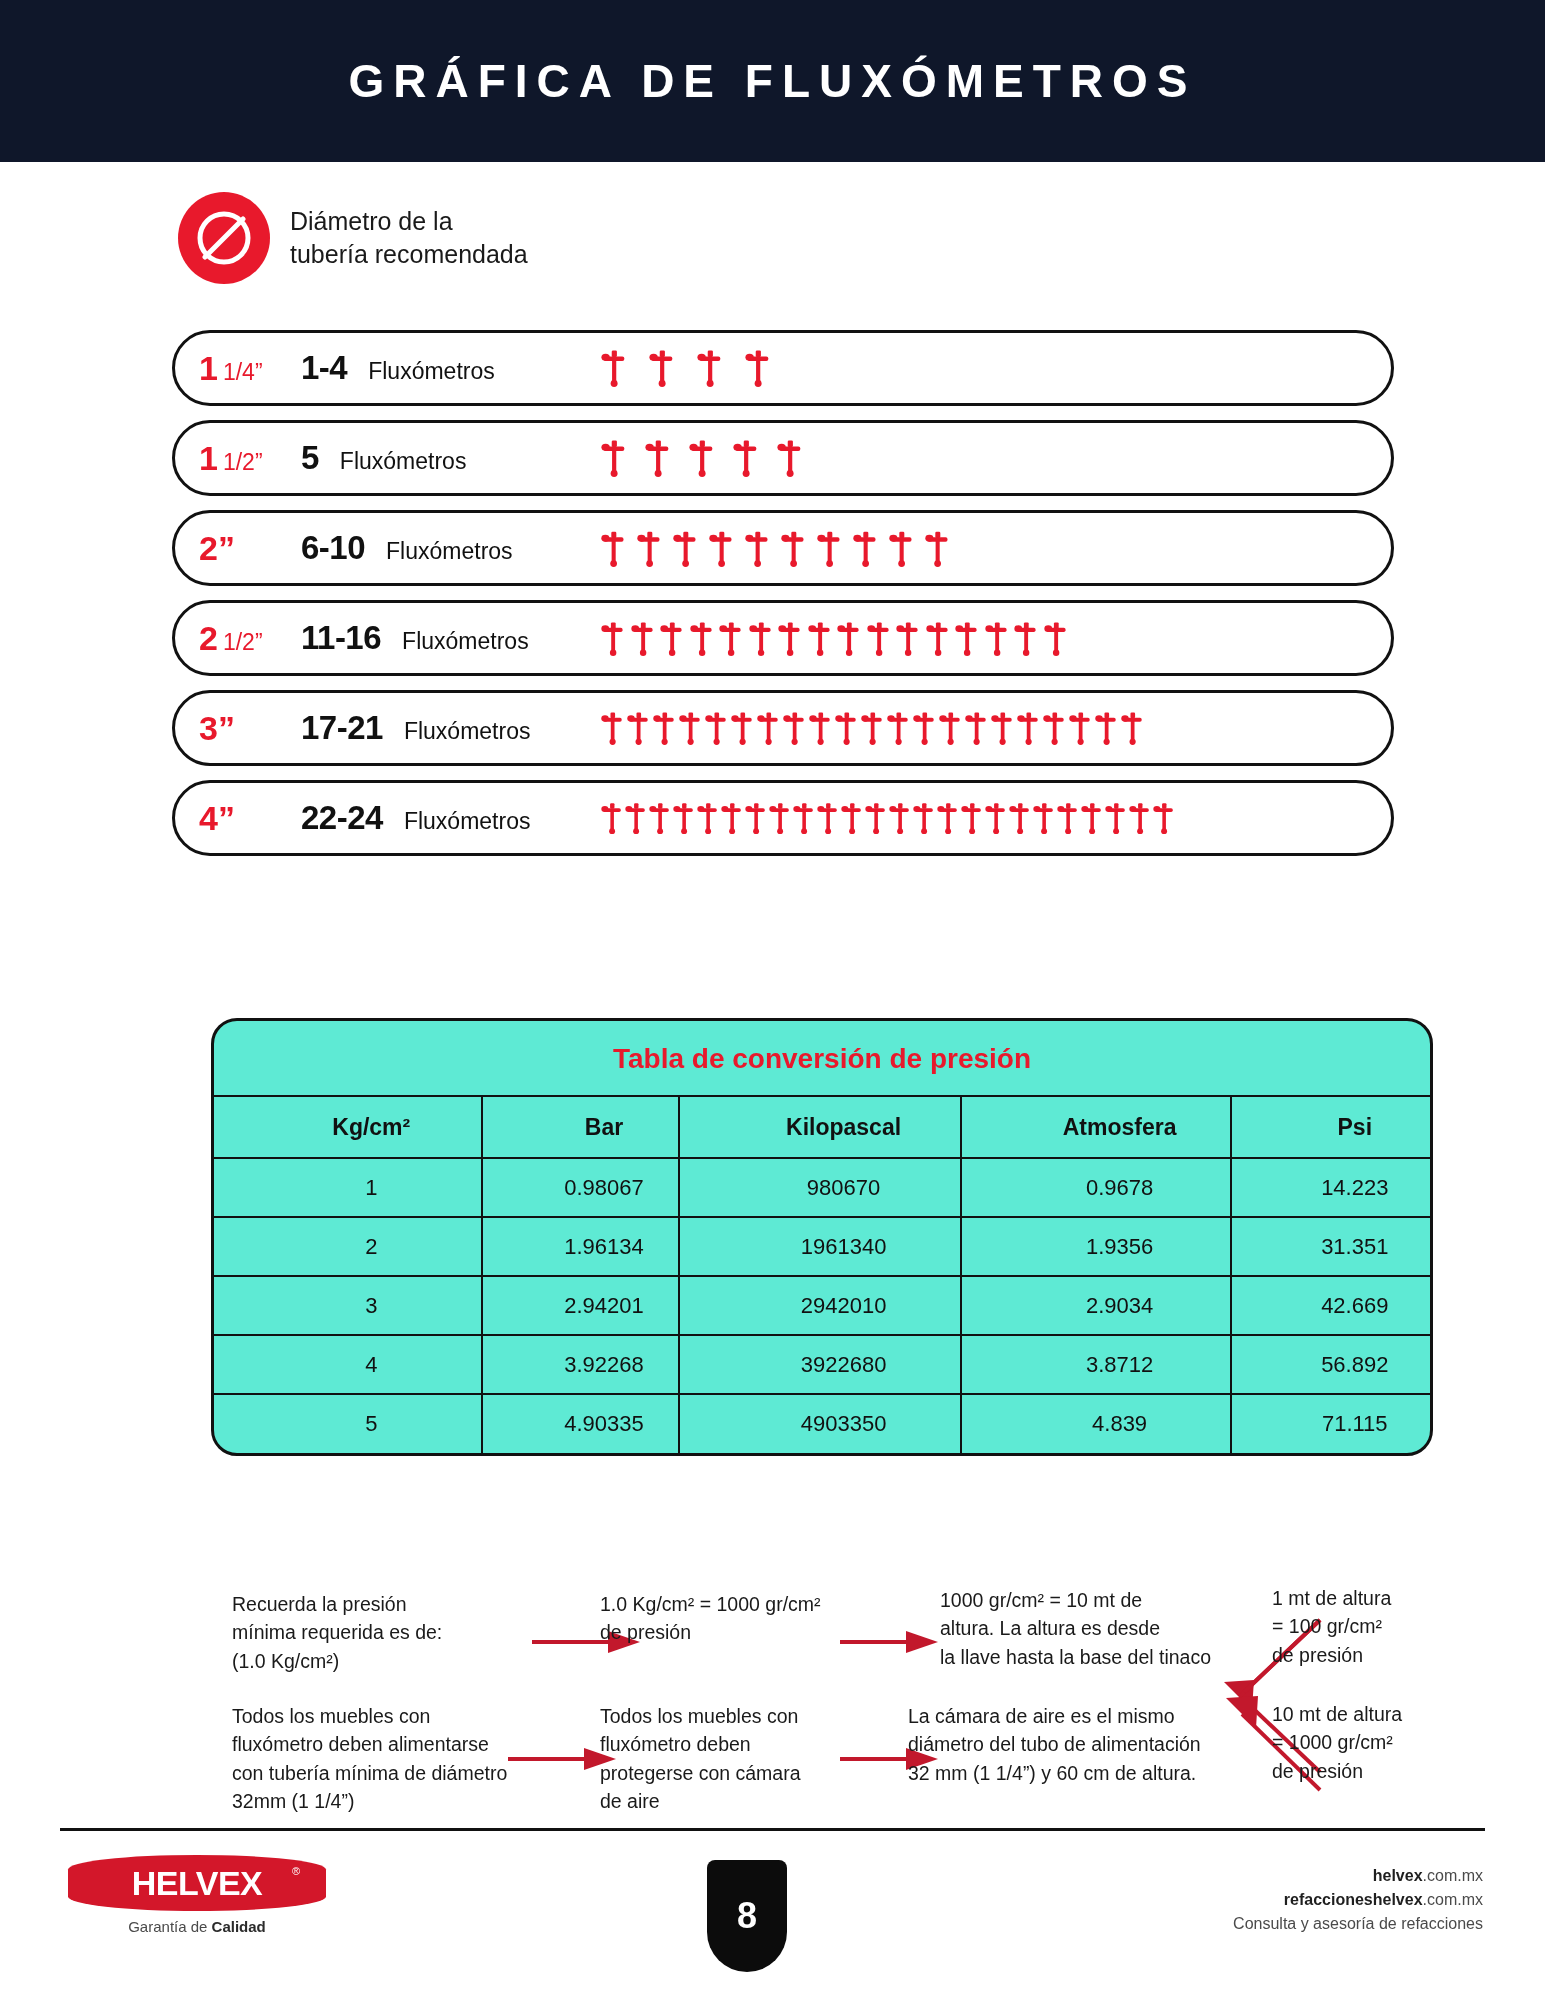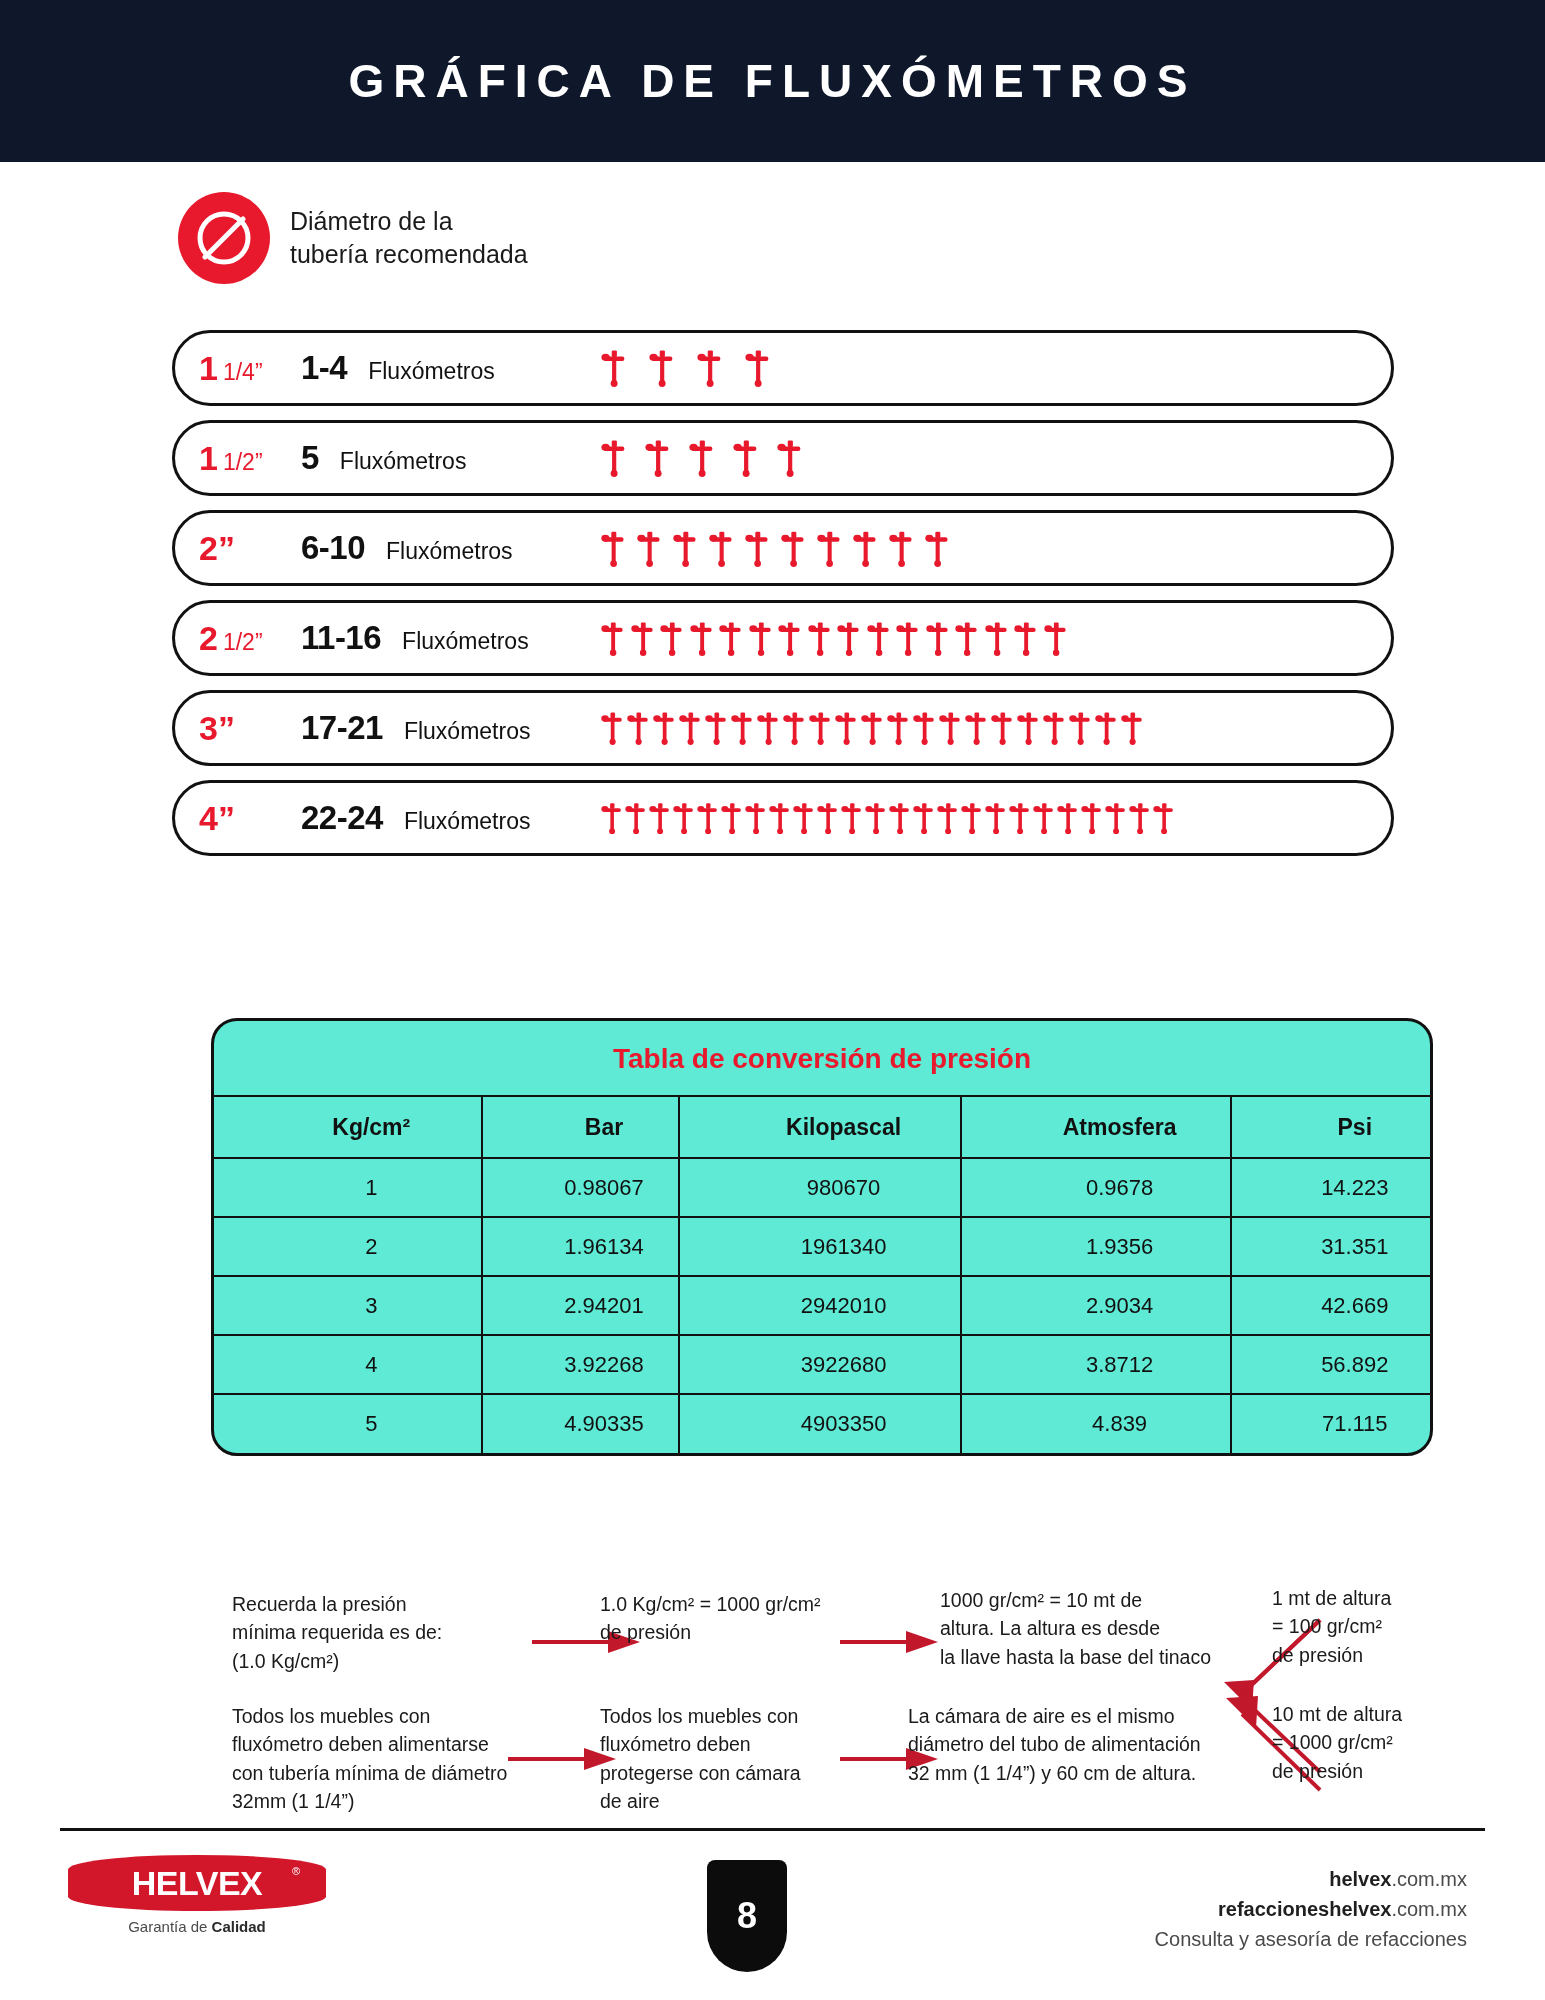--- a/index.html
+++ b/index.html
@@ -150,23 +150,23 @@
   .page-badge {
     position: absolute; left: 707px; top: 1860px;
     width: 80px; height: 112px;
     background: #0c0c0c;
     border-radius: 8px 8px 40px 40px;
     display: flex; align-items: center; justify-content: center;
   }
   .page-badge span { color: #fff; font-size: 36px; font-weight: bold; }
 
   .footer-right {
-    position: absolute; right: 78px; top: 1864px;
+    position: absolute; right: 62px; top: 1864px;
     text-align: right;
-    font-size: 20px; line-height: 1.5; color: #4a4a4a;
+    font-size: 16px; line-height: 1.5; color: #4a4a4a;
   }
   .footer-right b { color: #1f1f1f; }
 </style>
 </head>
 <body>
 
 <div class="page">
 
   <div class="header-bar">
     <div class="header-title">GRÁFICA DE FLUXÓMETROS</div>

